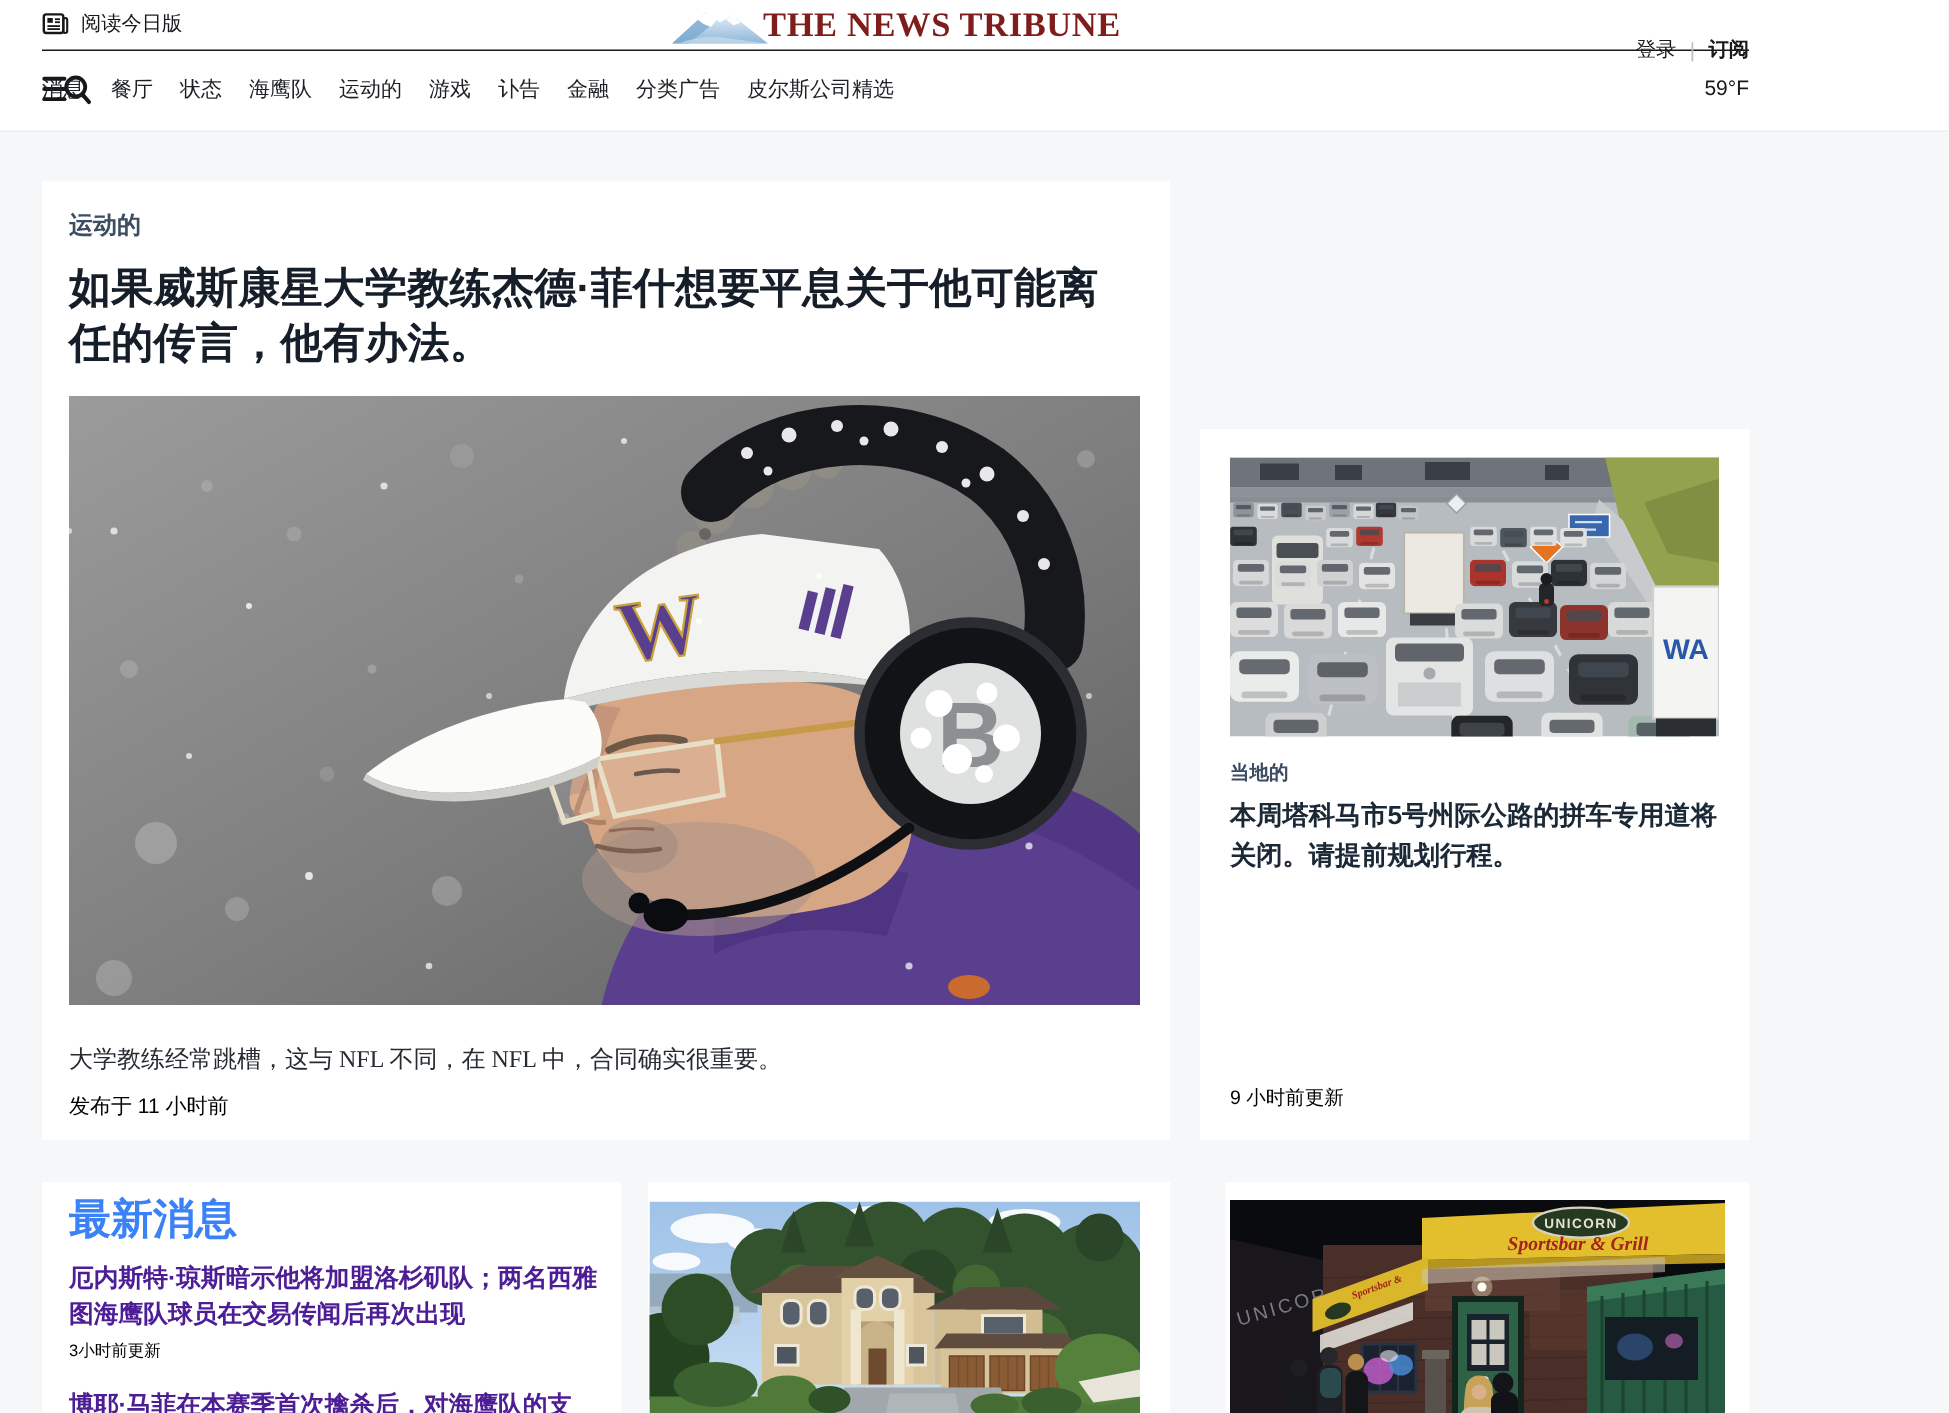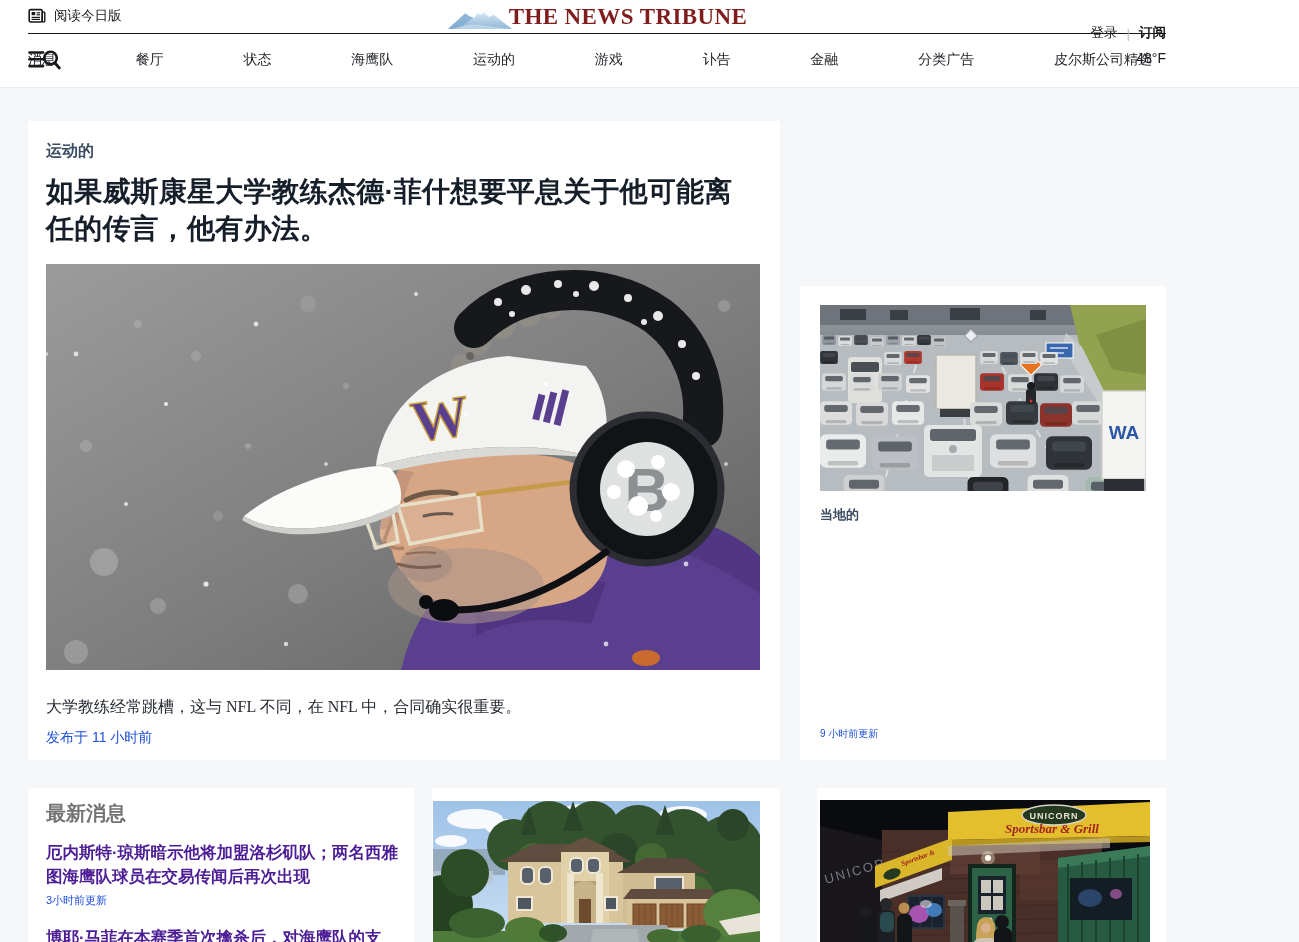--- a/index.html
+++ b/index.html
@@ -22,43 +22,43 @@
   .brand .brand-text{
     font-family:"Liberation Serif","DejaVu Serif",serif;font-weight:700;
     font-size:23px;color:#7f1d1d;letter-spacing:.4px;white-space:nowrap;
   }
   .account{position:absolute;right:0;top:8px;display:flex;align-items:center;gap:9px;font-size:13.5px;color:#17191c;margin-top:16px;}
   .account .sep{color:#b9bcc1;font-weight:400;}
   .account .login{cursor:pointer;}
   .account .subscribe{font-weight:700;cursor:pointer;}
   .navbar{top:33px;height:53px;}
   .menu-search{position:absolute;left:0;top:15px;cursor:pointer;}
-  .nav-center{position:absolute;left:0;right:14px;top:0;height:53px;display:flex;align-items:center;justify-content:space-between;gap:0;}
+  .nav-center{position:absolute;left:0;right:0;top:0;height:53px;display:flex;align-items:center;justify-content:flex-start;gap:18px;}
   .nav-item{font-size:14px;color:#1d2024;font-weight:500;white-space:nowrap;cursor:pointer;}
   .temp{position:absolute;right:0;top:17px;font-size:14px;color:#17191c;cursor:pointer;}
 
   
   .card{position:absolute;background:#ffffff;}
   .cat{font-weight:700;color:#3c4d63;}
-  .ts{color:#1d4ed8;}
+  .ts{color:#000000;}
 
   #main-card{left:28px;top:121px;width:752px;height:639px;padding:20px 18px 0 18px;box-sizing:border-box;}
   #main-card .cat{font-size:16px;line-height:20px;cursor:pointer;}
   #main-card h1{margin:12px 12px 0 0;font-size:28px;line-height:37px;font-weight:700;color:#161f29;letter-spacing:.2px;cursor:pointer;}
   #main-card .photo{margin-top:17px;cursor:pointer;}
   #main-card .summary{margin:26px 0 0 0;font-size:16px;line-height:22px;color:#272c33;font-family:"Liberation Serif","DejaVu Serif",serif;}
   #main-card .ts{margin-top:11px;font-size:14px;}
 
   #local-card{left:800px;top:286px;width:366px;height:474px;padding:19px 20px 0 20px;box-sizing:border-box;}
   #local-card .cat{font-size:13px;line-height:16px;margin-top:16px;cursor:pointer;}
   #local-card h2{margin:7px 0 0 0;font-size:17.5px;line-height:27px;font-weight:700;color:#1b2836;cursor:pointer;}
-  #local-card .ts{position:absolute;left:20px;bottom:19px;font-size:10px;}
+  #local-card .ts{position:absolute;left:20px;bottom:19px;font-size:13px;}
 
   #latest-card{left:28px;top:788px;width:386px;height:200px;padding:12px 16px 0 18px;box-sizing:border-box;}
-  #latest-card .section-title{font-size:20px;line-height:26px;font-weight:800;color:#737373;}
+  #latest-card .section-title{font-size:28px;line-height:26px;font-weight:800;color:#3b82f6;}
   #latest-card .item h3{margin:0;font-size:16.5px;line-height:24px;font-weight:700;color:#4c1d95;cursor:pointer;}
   #latest-card .item .ts{font-size:11px;margin-top:5px;}
   #latest-card .item.first{margin-top:14px;}
   #latest-card .item.second{margin-top:17px;}
 
   #house-card{left:432px;top:788px;width:348px;height:200px;box-sizing:border-box;}
   #house-card .photo{margin:13px 0 0 1px;display:block;cursor:pointer;}
 
   #bar-card{left:817px;top:788px;width:349px;height:200px;box-sizing:border-box;}
   #bar-card .photo{margin:12px 0 0 3px;display:block;cursor:pointer;}
@@ -124,21 +124,21 @@
         <span class="nav-item">餐厅</span>
         <span class="nav-item">状态</span>
         <span class="nav-item">海鹰队</span>
         <span class="nav-item">运动的</span>
         <span class="nav-item">游戏</span>
         <span class="nav-item">讣告</span>
         <span class="nav-item">金融</span>
         <span class="nav-item">分类广告</span>
         <span class="nav-item">皮尔斯公司精选</span>
       </nav>
-      <span class="temp">48°F</span>
+      <span class="temp">59°F</span>
     </div>
   </header>
 
   <article class="card" id="main-card">
     <div class="cat">运动的</div>
     <h1>如果威斯康星大学教练杰德·菲什想要平息关于他可能离任的传言，他有办法。</h1>
 
     <svg class="photo" width="714" height="406" viewBox="0 0 714 406">
       <defs>
         <linearGradient id="cbg" x1="0" y1="0" x2="1" y2="1">
@@ -365,20 +365,21 @@
       <use href="#car" x="16" y="170" width="56" height="30" style="color:#cdcfd1"></use>
       <use href="#car" x="140" y="172" width="56" height="30" style="color:#232529"></use>
       <use href="#car" x="200" y="170" width="56" height="30" style="color:#e0e1e1"></use>
       <use href="#car" x="258" y="172" width="56" height="30" style="color:#a3b9b0"></use>
 
       <rect x="282" y="86" width="44" height="88" fill="#f4f4f2" stroke="#d0d0cc" stroke-width="1.5"></rect>
       <text x="304" y="134" text-anchor="middle" font-family="Liberation Sans, sans-serif" font-size="19" font-weight="bold" fill="#2a57a8">WA</text>
       <rect x="284" y="174" width="40" height="12" fill="#2b2e33"></rect>
     </svg>
     <div class="cat">当地的</div>
+    <h2>本周塔科马市5号州际公路的拼车专用道将关闭。请提前规划行程。</h2>
     <div class="ts">9 小时前更新</div>
   </article>
 
   <section class="card" id="latest-card">
     <div class="section-title">最新消息</div>
     <div class="item first">
       <h3>厄内斯特·琼斯暗示他将加盟洛杉矶队；两名西雅图海鹰队球员在交易传闻后再次出现</h3>
       <div class="ts">3小时前更新</div>
     </div>
     <div class="item second">

